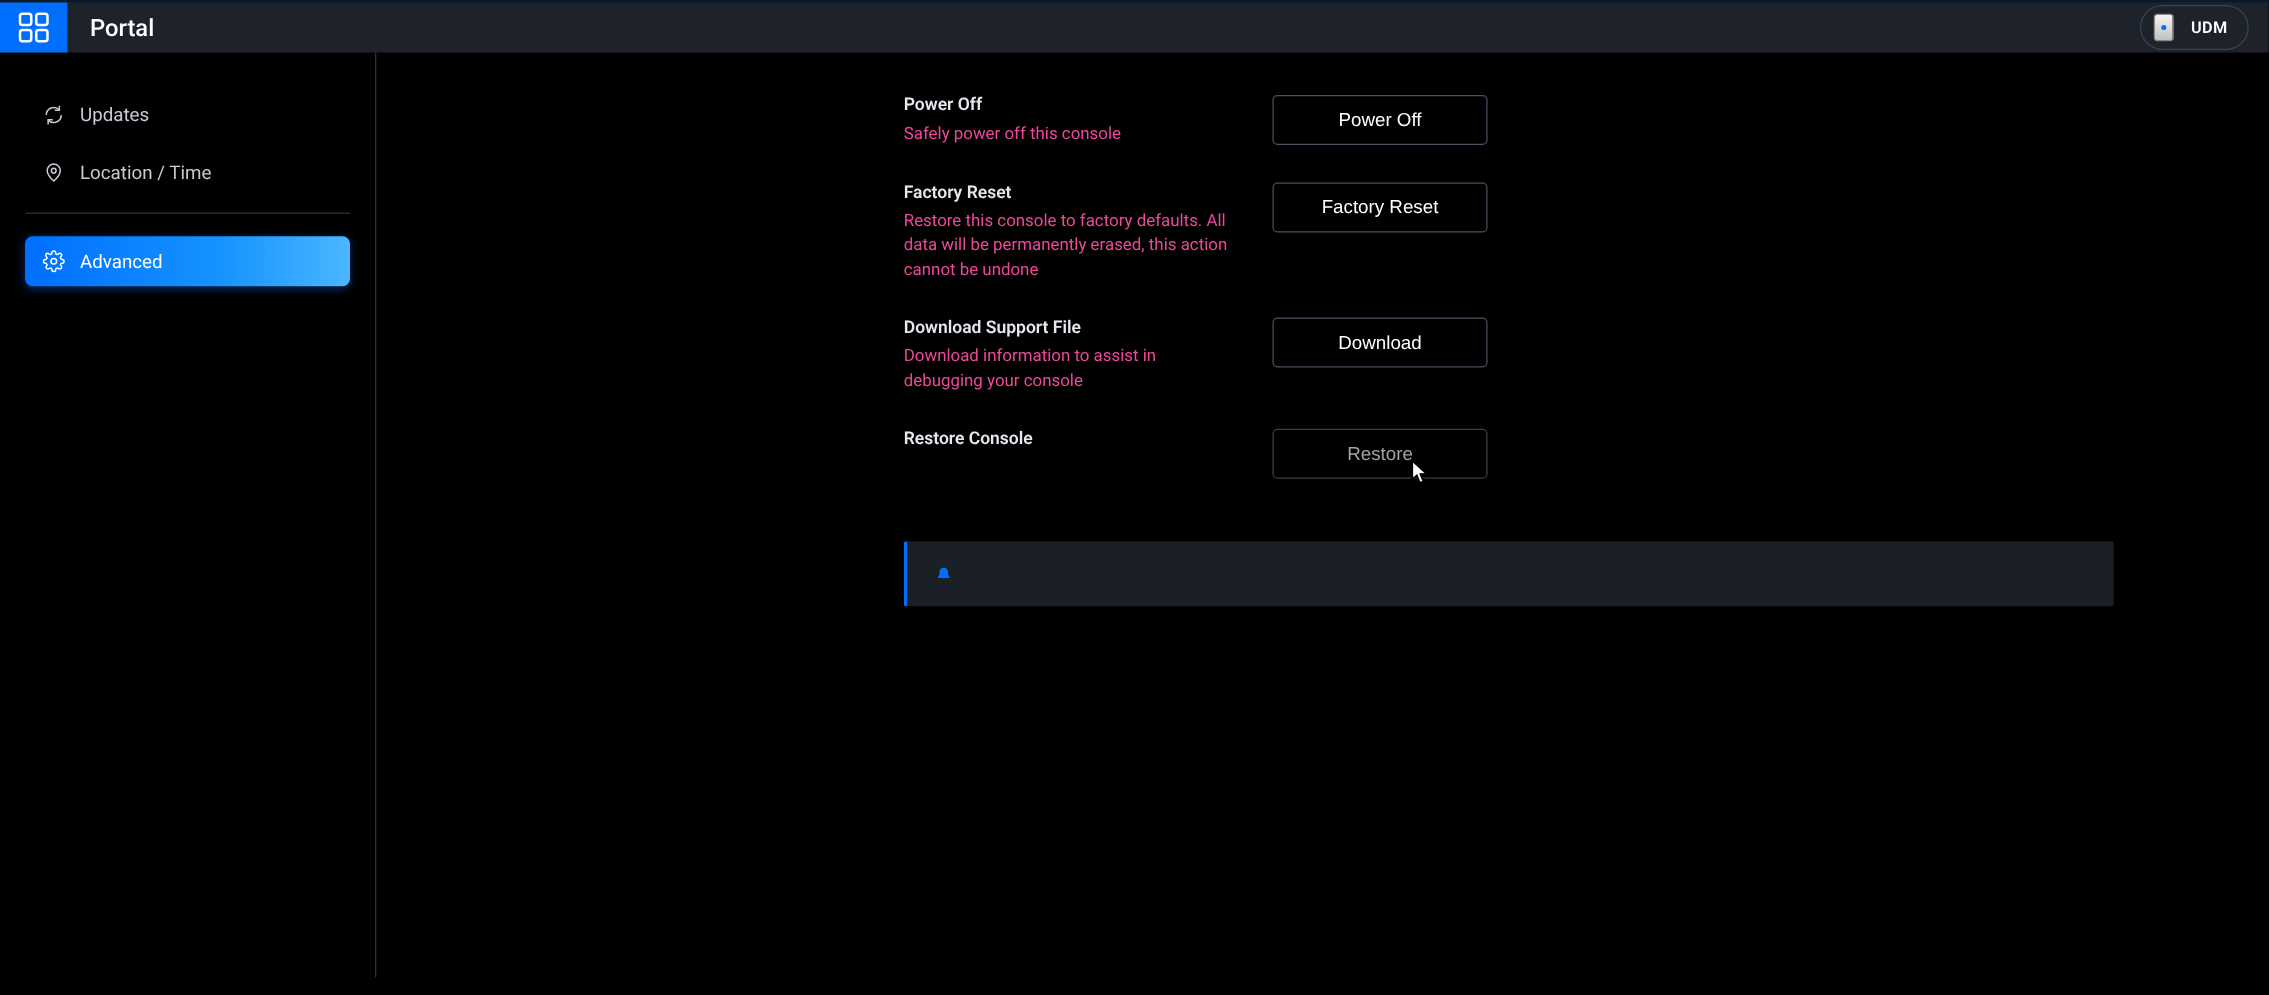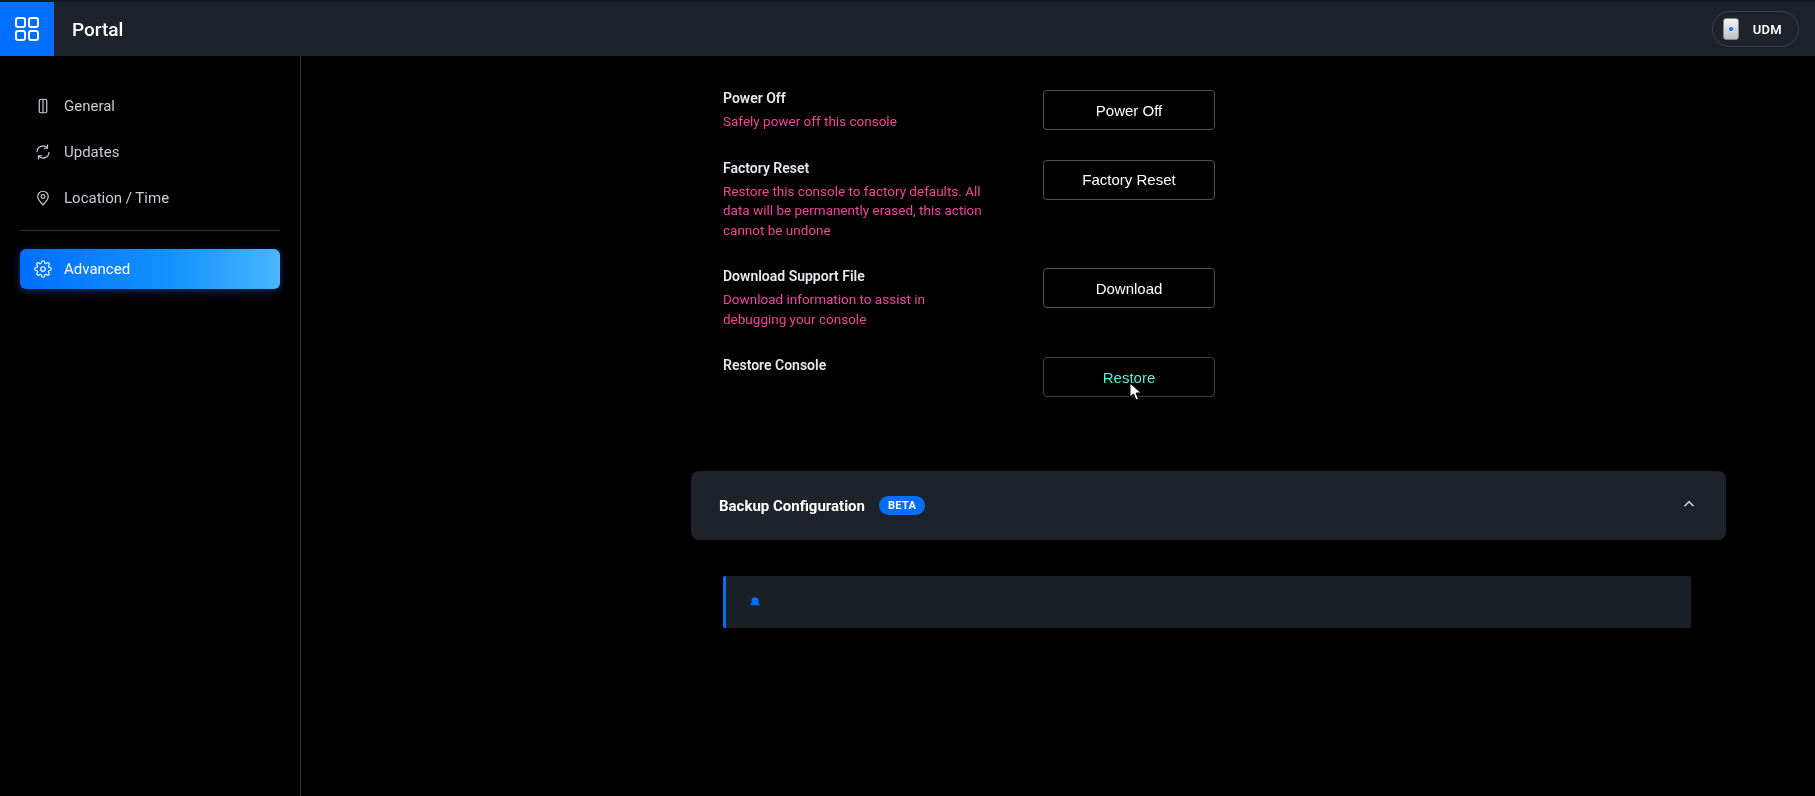--- a/index.html
+++ b/index.html
@@ -7,21 +7,21 @@
   body {
     background: #000;
     color: #d0d5dd;
     font-family: -apple-system, BlinkMacSystemFont, "Segoe UI", Roboto, "Helvetica Neue", Arial, sans-serif;
     font-size: 14px;
     overflow: hidden;
   }
 
   
   .topbar {
-    height: 56px;
+    height: 42px;
     background: #1e232b;
     border-top: 2px solid #0a1a2a;
     display: flex;
     align-items: center;
     padding-right: 16px;
   }
   .topbar-logo {
     width: 54px;
     height: 100%;
     background: #006fff;
@@ -120,21 +120,21 @@
     overflow:auto;
     padding: 0 0 40px 0;
     position:relative;
   }
   .settings-list {
     padding: 20px 0 0 0;
   }
   .setting-row {
     display:flex;
     align-items:flex-start;
-    gap: 60px;
+    gap: 35px;
     padding: 14px 0;
     margin-left: 422px;
   }
   .setting-text {
     width: 260px;
   }
   .setting-title {
     color:#e5e8ee;
     font-size:14px;
     font-weight:600;
@@ -155,21 +155,21 @@
     background:transparent;
     color:#fff;
     font-size:15px;
     border-radius:4px;
     cursor:pointer;
     display:flex;
     align-items:center;
     justify-content:center;
   }
   .btn.disabled {
-    color:#5eead4;
+    color:#a3a3a3;
     border-color:#3a4048;
     cursor:default;
   }
 
   
   .section-header {
     margin: 60px 0 0 390px;
     width: 1035px;
     background:#1e232b;
     border-radius:8px;
@@ -251,29 +251,20 @@
     </div>
   </div>
 </div>
 
 <div class="layout">
 
   <aside class="sidebar">
     <div class="nav-item">
       <span class="nav-icon">
         <svg viewBox="0 0 24 24">
-            <rect x="7" y="3" width="10" height="18" rx="2"></rect>
-            <line x1="12" y1="3" x2="12" y2="21"></line>
-          </svg>
-      </span>
-      <span>General</span>
-    </div>
-    <div class="nav-item">
-      <span class="nav-icon">
-        <svg viewBox="0 0 24 24">
             <path d="M4 12a8 8 0 0 1 14-5.3"></path>
             <polyline points="18 2 18 7 13 7"></polyline>
             <path d="M20 12a8 8 0 0 1-14 5.3"></path>
             <polyline points="6 22 6 17 11 17"></polyline>
           </svg>
       </span>
       <span>Updates</span>
     </div>
     <div class="nav-item">
       <span class="nav-icon">
@@ -334,29 +325,20 @@
         <div class="setting-text">
           <div class="setting-title">Restore Console</div>
         </div>
         <div class="setting-action">
           <button class="btn disabled">Restore</button>
         </div>
       </div>
 
     </div>
 
-    <div class="section-header">
-      <span class="section-header-title">Backup Configuration</span>
-      <span class="badge">BETA</span>
-      <span class="section-chevron">
-        <svg width="18" height="18" viewBox="0 0 24 24" fill="none" stroke="currentColor" stroke-width="2.2">
-            <polyline points="6 15 12 9 18 15"></polyline>
-          </svg>
-      </span>
-    </div>
 
     <div class="info-box">
       <span class="info-icon">
         <svg width="14" height="14" viewBox="0 0 24 24" fill="#006fff">
             <path d="M12 2a6 6 0 0 0-6 6v4l-2 3v1h16v-1l-2-3V8a6 6 0 0 0-6-6z"></path>
           </svg>
       </span>
     </div>
 
     <div class="cursor-arrow">

